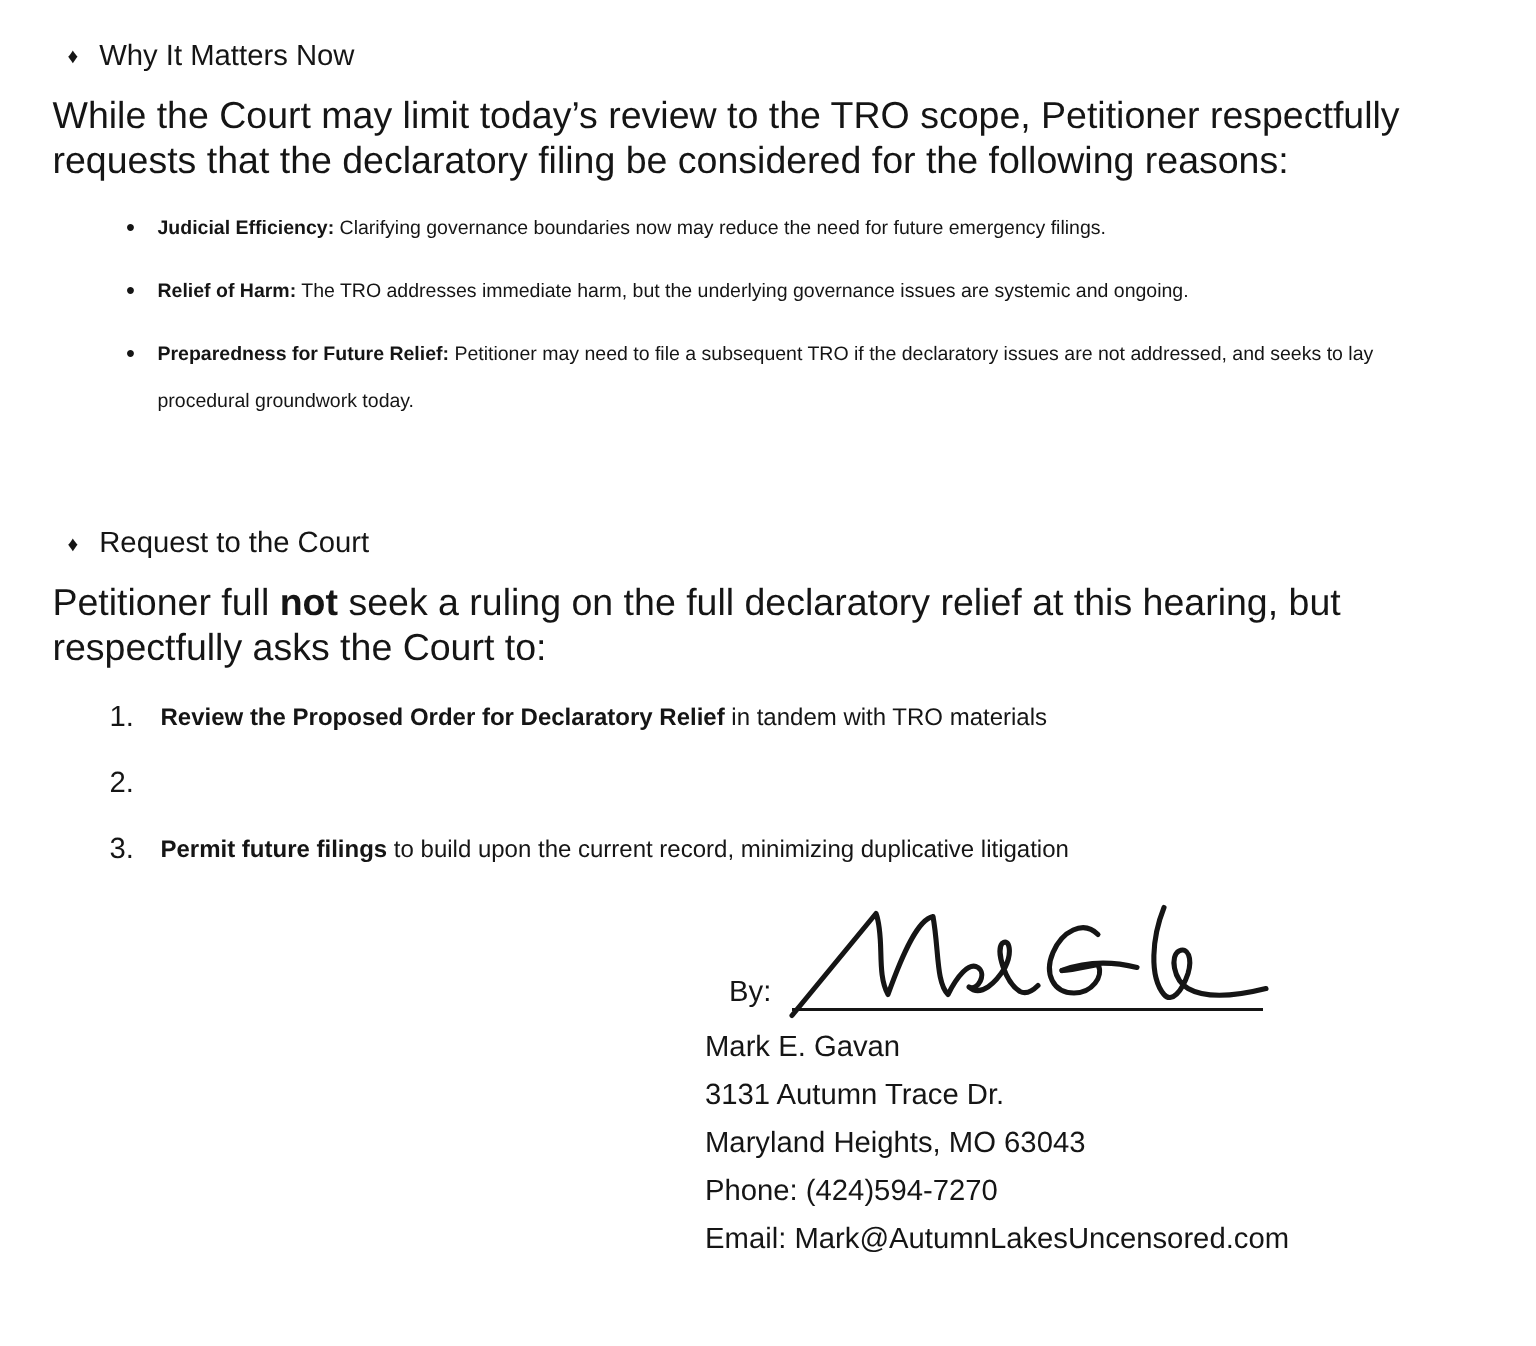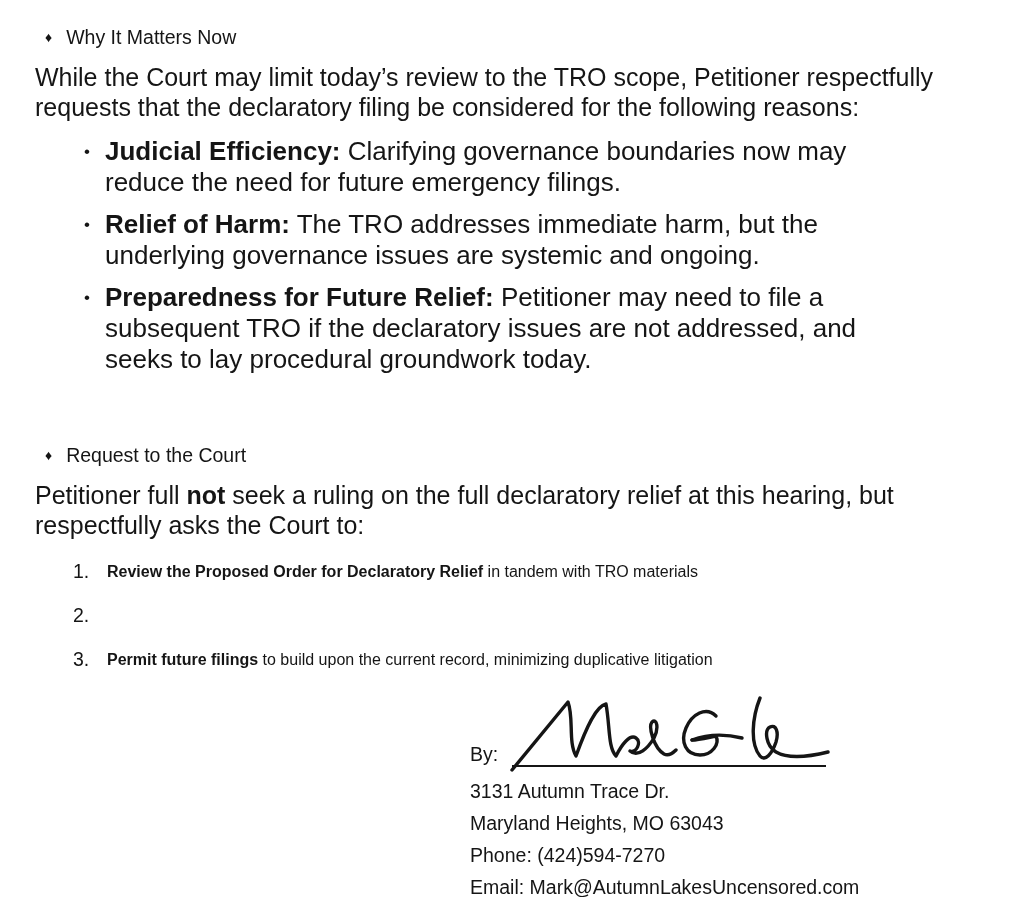--- a/index.html
+++ b/index.html
@@ -22,32 +22,32 @@
   .para {
     font-size: 25px; line-height: 30px;
     margin: 0 0 8px 0;
     max-width: 950px;
   }
   b, .b { font-weight: 700; }
 
   .blist { margin: 14px 0 0 0; }
   .brow { display: flex; margin-bottom: 11px; }
   .dot  { margin-left: 34px; width: 36px; text-align: center; font-size: 17px; line-height: 31px; }
-  .btext { width: 818px; font-size: 26px; line-height: 31px; }
+  .btext { width: 818px; font-size: 13px; line-height: 31px; }
 
   .gap-lg { height: 56px; }
 
   .nlist { margin: 16px 0 0 0; }
   .nrow { display: flex; margin-bottom: 13px; }
   .num  { margin-left: 38px; width: 34px; font-size: 19.5px; line-height: 31px; }
   .ntext { width: 818px; font-size: 16px; line-height: 31px; }
 
   .sig { margin: 30px 0 0 435px; font-size: 19.5px; }
   .sig-row { display: flex; align-items: flex-end; height: 62px; margin-bottom: 8px; }
-  .by { margin-right: 14px; padding-bottom: 1px; }
+  .by { margin-right: 14px; padding-bottom: 1px; margin-left: 16px; }
   .sig-line {
     position: relative;
     width: 314px; height: 58px;
     border-bottom: 2px solid #151515;
   }
   .scrawl {
     position: absolute; left: -2px; bottom: -9px;
     width: 320px; height: 80px;
     overflow: visible;
   }
@@ -123,20 +123,21 @@
           <g fill="none" stroke="#151515" stroke-width="3.4" stroke-linecap="round" stroke-linejoin="round">
             <path d="M2 76 L58 8 C64 24 58 48 66 62 C76 34 86 12 96 10 C100 32 98 54 106 62 C112 50 120 40 126 44 C132 48 126 60 120 57 C128 64 138 54 144 44 C149 34 147 24 142 28 C138 33 144 54 154 60 C158 62 162 60 166 56"></path>
             <path d="M206 22 C196 12 182 20 176 34 C170 48 176 61 190 61 C202 61 210 50 206 42 C196 44 188 46 182 46"></path>
             <path d="M182 46 C198 40 216 40 232 44"></path>
             <path d="M250 4 C242 24 240 50 250 62 C255 68 262 60 266 48 C269 38 266 30 260 33 C254 36 256 52 266 58 C280 66 302 62 318 58"></path>
           </g>
         </svg>
       </div>
     </div>
     <div class="sig-text">
+      <div>Mark E. Gavan</div>
       <div>3131 Autumn Trace Dr.</div>
       <div>Maryland Heights, MO 63043</div>
       <div>Phone: (424)594-7270</div>
       <div>Email: Mark@AutumnLakesUncensored.com</div>
 
     </div>
   </div>
 
 </div>
 

